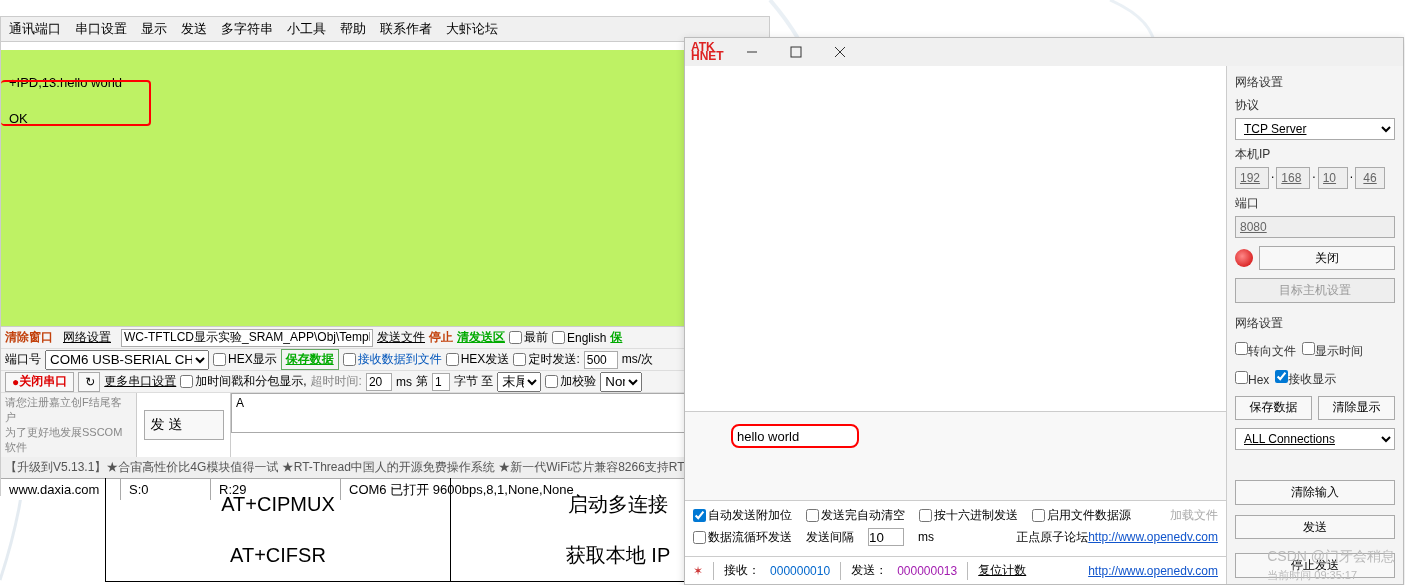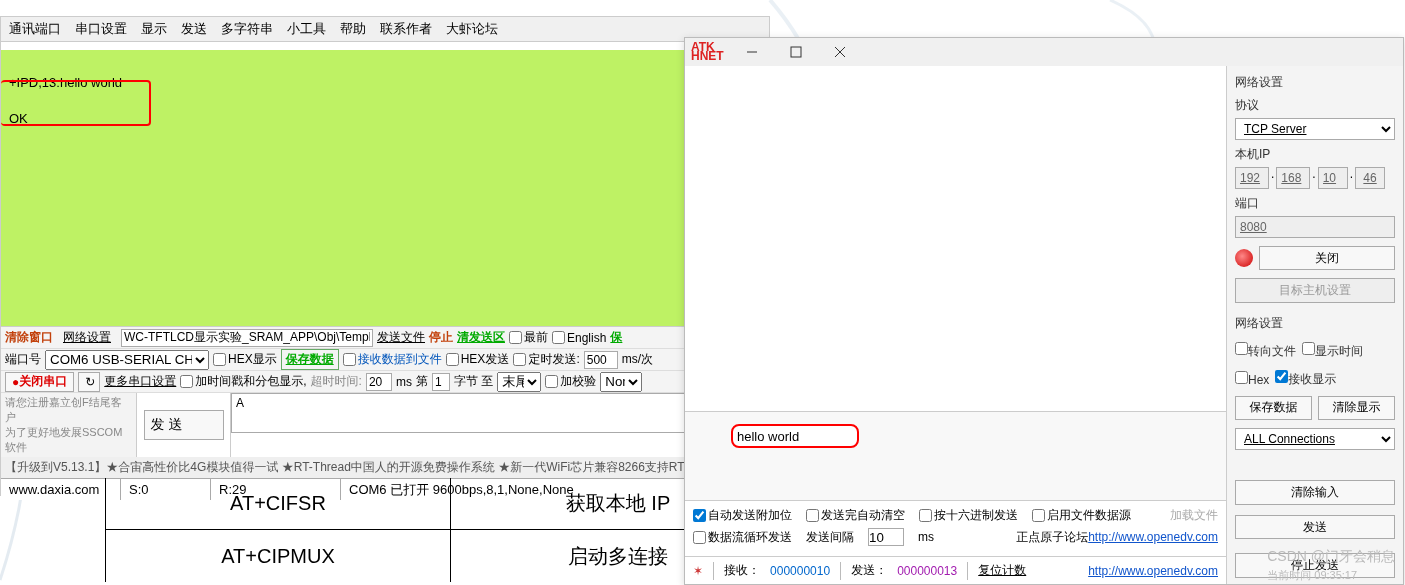--- a/index.html
+++ b/index.html
@@ -161,27 +161,27 @@
   <div class="footer-links">【升级到V5.13.1】★合宙高性价比4G模块值得一试 ★RT-Thread中国人的开源免费操作系统 ★新一代WiFi芯片兼容8266支持RT</div>
   <div class="status-bar">
     <div style="width:120px">www.daxia.com</div>
     <div style="width:90px">S:0</div>
     <div style="width:130px">R:29</div>
     <div style="flex:1">COM6 已打开  9600bps,8,1,None,None</div>
   </div>
 </div>
 
 <div class="table-fragment">
+  <div class="row" style="border-bottom:none">
+    <div class="c1">AT+CIPMUX</div>
+    <div class="c2">启动多连接</div>
+  </div>
   <div class="row">
     <div class="c1">AT+CIFSR</div>
     <div class="c2">获取本地 IP</div>
-  </div>
-  <div class="row" style="border-bottom:none">
-    <div class="c1">AT+CIPMUX</div>
-    <div class="c2">启动多连接</div>
   </div>
 </div>
 
 <div class="right-app">
   <div class="titlebar">
     <div class="logo">ATK<br>HNET</div>
     <div class="wb">
         <svg width="12" height="12">
           <line x1="1" y1="6" x2="11" y2="6" stroke="#333"></line>
         </svg>

